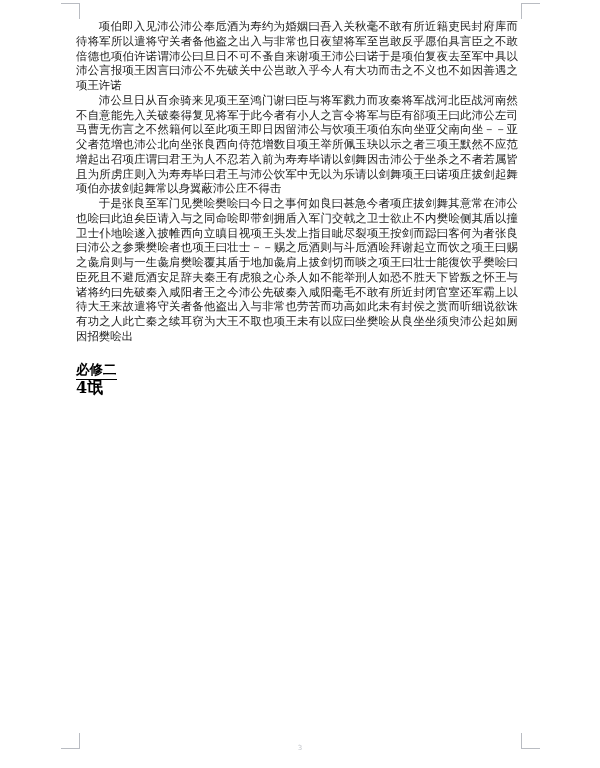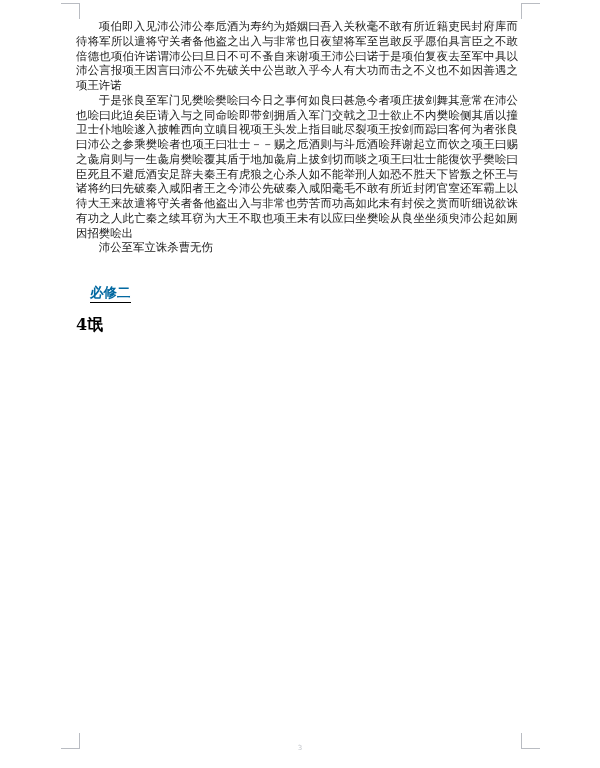--- a/index.html
+++ b/index.html
@@ -73,25 +73,25 @@
     text-justify: inter-ideograph;
     letter-spacing: 0.02px;
     word-break: break-all;
     font-family: "DejaVu Sans", "Liberation Sans", sans-serif;
   }
 
   .spacer-sm { height: 14px; }
 
   
   .heading-1 {
-    margin: 14px;
+    margin: 0;
     font-size: 13.5px;
     line-height: 19px;
     font-weight: bold;
-    color: #0369a1;
+    color: #000000;
     text-indent: 0;
     display: inline-block;
     border-bottom: 1.3px solid #000000;
     padding-bottom: 0px;
     font-family: "DejaVu Serif", "Liberation Serif", serif;
   }
   .heading-1-wrap { margin: 0; padding: 0; line-height: 21px; }
 
   .heading-2 {
     margin: 0;
@@ -122,22 +122,22 @@
 <div id="page-sheet">
 
   <div class="corner-mark corner-tl"></div>
   <div class="corner-mark corner-tr"></div>
   <div class="corner-mark corner-bl"></div>
   <div class="corner-mark corner-br"></div>
 
   <div id="text-column">
 
     <p class="body-para">项伯即入见沛公沛公奉卮酒为寿约为婚姻曰吾入关秋毫不敢有所近籍吏民封府库而待将军所以遣将守关者备他盗之出入与非常也日夜望将军至岂敢反乎愿伯具言臣之不敢倍德也项伯许诺谓沛公曰旦日不可不蚤自来谢项王沛公曰诺于是项伯复夜去至军中具以沛公言报项王因言曰沛公不先破关中公岂敢入乎今人有大功而击之不义也不如因善遇之项王许诺</p>
+    <p class="body-para">沛公旦日从百余骑来见项王至鸿门谢曰臣与将军戮力而攻秦将军战河北臣战河南然不自意能先入关破秦得复见将军于此今者有小人之言令将军与臣有郤项王曰此沛公左司马曹无伤言之不然籍何以至此项王即日因留沛公与饮项王项伯东向坐亚父南向坐－－亚父者范增也沛公北向坐张良西向侍范增数目项王举所佩玉玦以示之者三项王默然不应范增起出召项庄谓曰君王为人不忍若入前为寿寿毕请以剑舞因击沛公于坐杀之不者若属皆且为所虏庄则入为寿寿毕曰君王与沛公饮军中无以为乐请以剑舞项王曰诺项庄拔剑起舞项伯亦拔剑起舞常以身翼蔽沛公庄不得击</p>
     <p class="body-para">于是张良至军门见樊哙樊哙曰今日之事何如良曰甚急今者项庄拔剑舞其意常在沛公也哙曰此迫矣臣请入与之同命哙即带剑拥盾入军门交戟之卫士欲止不内樊哙侧其盾以撞卫士仆地哙遂入披帷西向立瞋目视项王头发上指目眦尽裂项王按剑而跽曰客何为者张良曰沛公之参乘樊哙者也项王曰壮士－－赐之卮酒则与斗卮酒哙拜谢起立而饮之项王曰赐之彘肩则与一生彘肩樊哙覆其盾于地加彘肩上拔剑切而啖之项王曰壮士能復饮乎樊哙曰臣死且不避卮酒安足辞夫秦王有虎狼之心杀人如不能举刑人如恐不胜天下皆叛之怀王与诸将约曰先破秦入咸阳者王之今沛公先破秦入咸阳毫毛不敢有所近封闭官室还军霸上以待大王来故遣将守关者备他盗出入与非常也劳苦而功高如此未有封侯之赏而听细说欲诛有功之人此亡秦之续耳窃为大王不取也项王未有以应曰坐樊哙从良坐坐须臾沛公起如厕因招樊哙出</p>
-    <p class="body-para">沛公至军立诛杀曹无伤</p>
 
     <div class="spacer-sm"></div>
 
     <div class="heading-1-wrap">
       <span class="heading-1">必修二</span>
     </div>
 
     <p class="heading-2">4氓</p>
 
 

